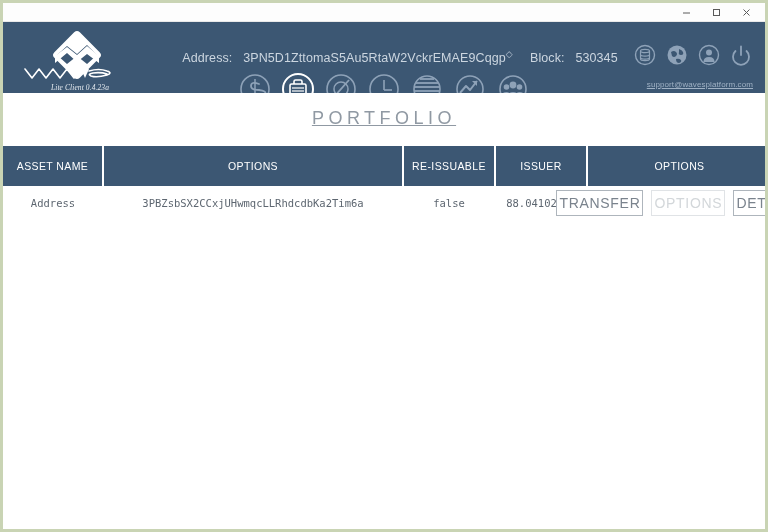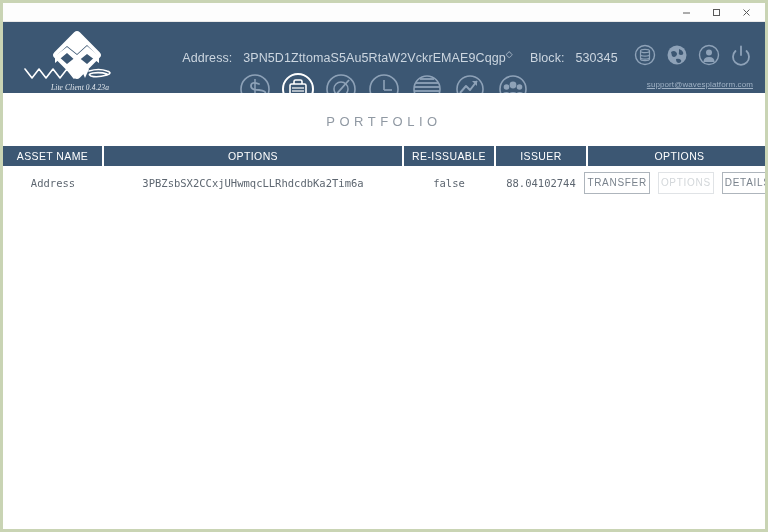--- a/index.html
+++ b/index.html
@@ -146,40 +146,41 @@
     white-space: nowrap;
   }
   
   .content {
     position: relative;
     background: #ffffff;
     height: 438px;
   }
   .page-title {
     text-align: center;
-    font-size: 13px;
+    font-size: 18px;
     color: #9099a3;
     letter-spacing: 4.5px;
-    padding-top: 21px;
+    padding-top: 15px;
     padding-bottom: 0;
     font-weight: 400;
+    text-decoration: underline;
   }
   table.portfolio {
     width: 100%;
     border-collapse: collapse;
     margin-top: 17px;
     table-layout: fixed;
   }
   table.portfolio thead th {
     background: #3c5773;
     color: #ffffff;
     font-size: 10.5px;
     font-weight: 400;
     letter-spacing: 0.4px;
-    height: 20px;
+    height: 40px;
     border-right: 2px solid #ffffff;
     text-align: center;
     padding: 0;
   }
   table.portfolio thead th:last-child { border-right: none; }
   col.c-asset  { width: 100px; }
   col.c-issuer { width: 300px; }
   col.c-reiss  { width: 92px; }
   col.c-bal    { width: 92px; }
   col.c-opts   { width: 184px; }
@@ -194,21 +195,21 @@
     border: none;
   }
   .opts-cell { padding: 0 10px; }
   .opts-wrap {
     display: flex;
     justify-content: center;
     gap: 8px;
   }
   .btn {
     font-family: "Liberation Sans", sans-serif;
-    font-size: 10px;
+    font-size: 14px;
     letter-spacing: 0.7px;
     color: #7a838d;
     background: #ffffff;
     border: 1px solid #aeb5bc;
     padding: 5px 2px;
     cursor: pointer;
     line-height: 1;
     white-space: nowrap;
   }
   .btn.disabled {

